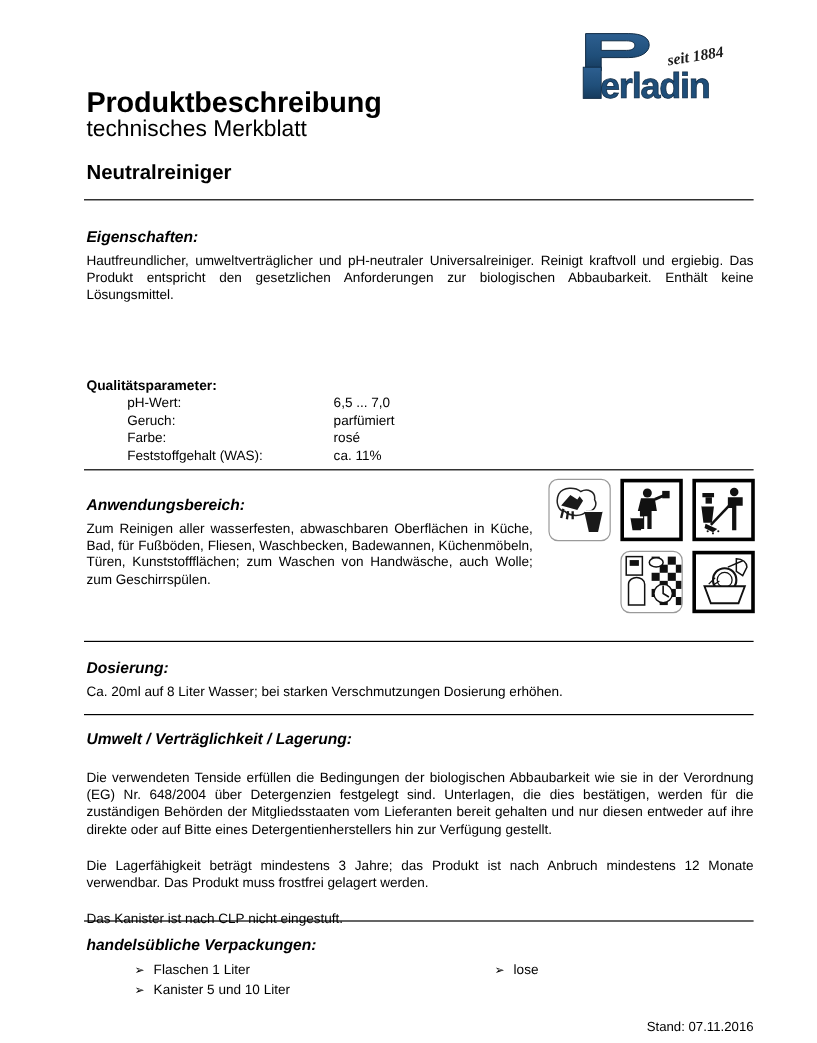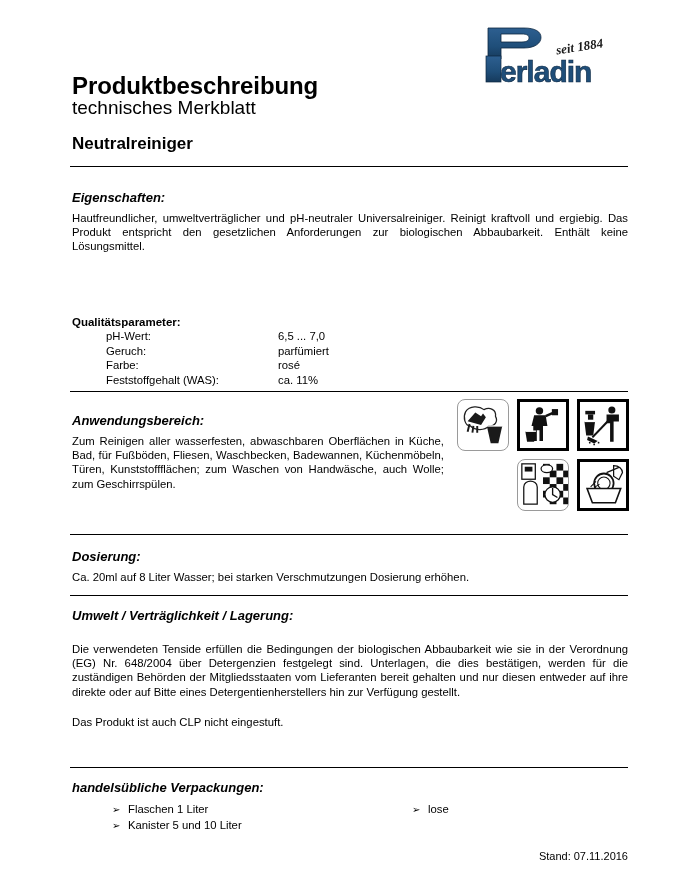--- a/index.html
+++ b/index.html
@@ -323,21 +323,22 @@
   <div class="sect" style="top:549px;">
     <div class="sect-head">Dosierung:</div>
     <div class="body-txt nojust" style="margin-top:5px;">Ca. 20ml auf 8 Liter Wasser; bei starken Verschmutzungen Dosierung erhöhen.</div>
   </div>
 
   <div class="rule" style="top:595px;"></div>
 
   <div class="sect" style="top:608px;">
     <div class="sect-head">Umwelt / Verträglichkeit / Lagerung:</div>
     <div class="body-txt" style="margin-top:18px;">Die verwendeten Tenside erfüllen die Bedingungen der biologischen Abbaubarkeit wie sie in der Verordnung (EG) Nr. 648/2004 über Detergenzien festgelegt sind. Unterlagen, die dies bestätigen, werden für die zuständigen Behörden der Mitgliedsstaaten vom Lieferanten bereit gehalten und nur diesen entweder auf ihre direkte oder auf Bitte eines Detergentienherstellers hin zur Verfügung gestellt.</div>
-    <div class="body-txt nojust" style="margin-top:16px;">Das Produkt ist auch CLP nicht eingestuft.</div>
+    <div class="body-txt" style="margin-top:16px;">Die Lagerfähigkeit beträgt mindestens 3 Jahre; das Produkt ist nach Anbruch mindestens 12 Monate verwendbar. Das Produkt muss frostfrei gelagert werden.</div>
+    <div class="body-txt nojust" style="margin-top:16px;">Das Kanister ist nach CLP nicht eingestuft.</div>
   </div>
 
   <div class="rule" style="top:767px;"></div>
 
   <div class="sect" style="top:780px;">
     <div class="sect-head">handelsübliche Verpackungen:</div>
     <div class="pk-list">
       <div class="pk-row">
         <span class="pk-item col-a">
           <span class="pk-bullet">➢</span><span>Flaschen 1 Liter</span>

